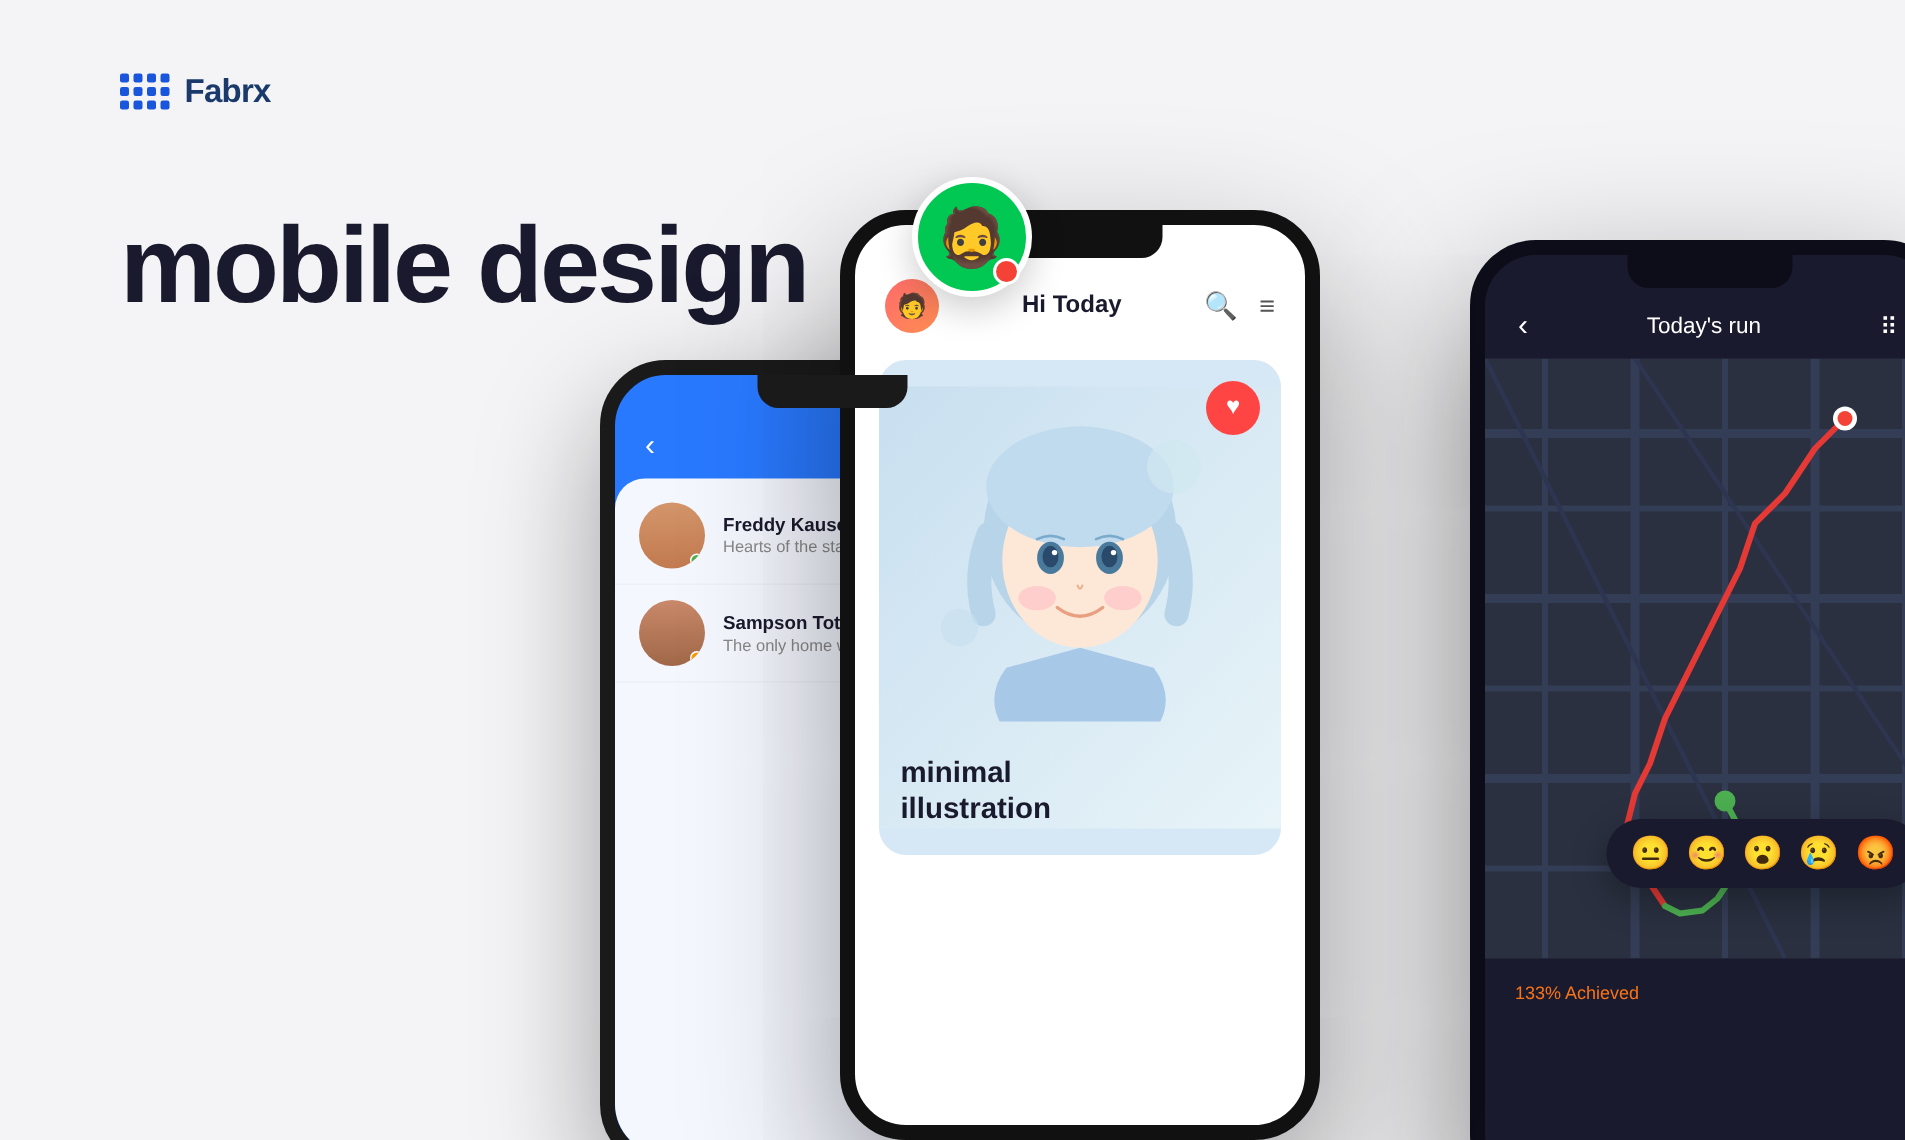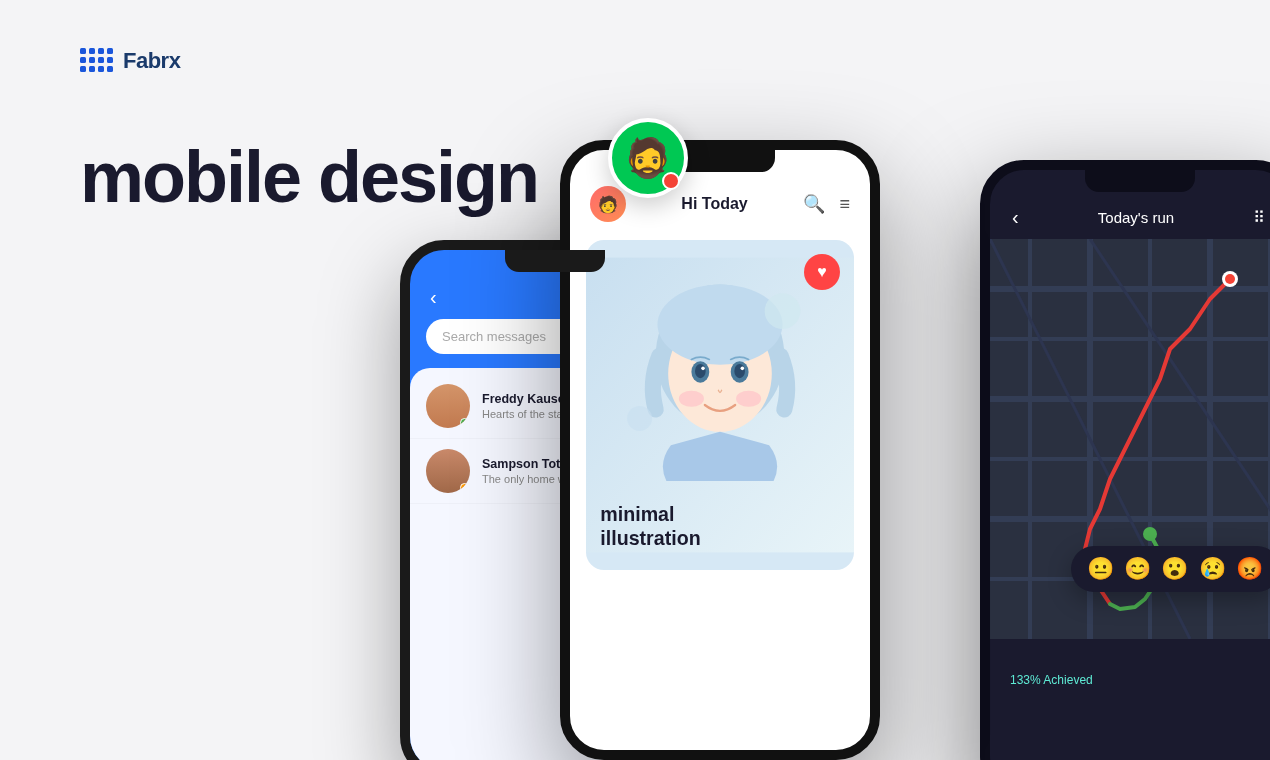--- a/index.html
+++ b/index.html
@@ -11,21 +11,21 @@
       overflow: hidden;
       position: relative;
     }
 
     
     .logo-area {
       position: absolute;
       top: 48px;
       left: 80px;
       display: flex;
-      align-items: flex-start;
+      align-items: center;
       gap: 10px;
     }
     .logo-icon {
       display: grid;
       grid-template-columns: repeat(4, 6px);
       gap: 3px;
     }
     .logo-dot {
       width: 6px;
       height: 6px;
@@ -348,22 +348,22 @@
     .phone3-bottom {
       padding: 14px 20px;
     }
     .phone3-distance {
       font-size: 32px;
       font-weight: 900;
       color: white;
     }
     .phone3-achieved {
       font-size: 12px;
-      color: #5eead4;
-      margin-top: 20px;
+      color: #f97316;
+      margin-top: 2px;
     }
 
     
     .emoji-bar {
       position: absolute;
       bottom: 168px;
       right: -10px;
       background: #1a1a2e;
       border-radius: 30px;
       padding: 10px 16px;
@@ -432,24 +432,20 @@
   <div>mobile design</div>
 </div>
 
 <div class="phones-area">
 
   <div class="phone1">
     <div class="phone1-notch"></div>
     <div class="phone1-header">
       <span class="phone1-back">‹</span>
       <span class="phone1-gear">⚙</span>
-    </div>
-    <div class="phone1-search-bar">
-      <span class="phone1-search-text">Search messages</span>
-      <span class="phone1-search-icon">🔍</span>
     </div>
     <div class="phone1-messages">
 
       <div class="phone1-msg-item">
         <div class="msg-avatar face-freddy">
           <div class="online-dot"></div>
         </div>
         <div class="msg-content">
           <div class="msg-name">Freddy Kauschke</div>
           <div class="msg-preview">Hearts of the stars two ghostly white figures in coveralls and helmets ar...</div>

